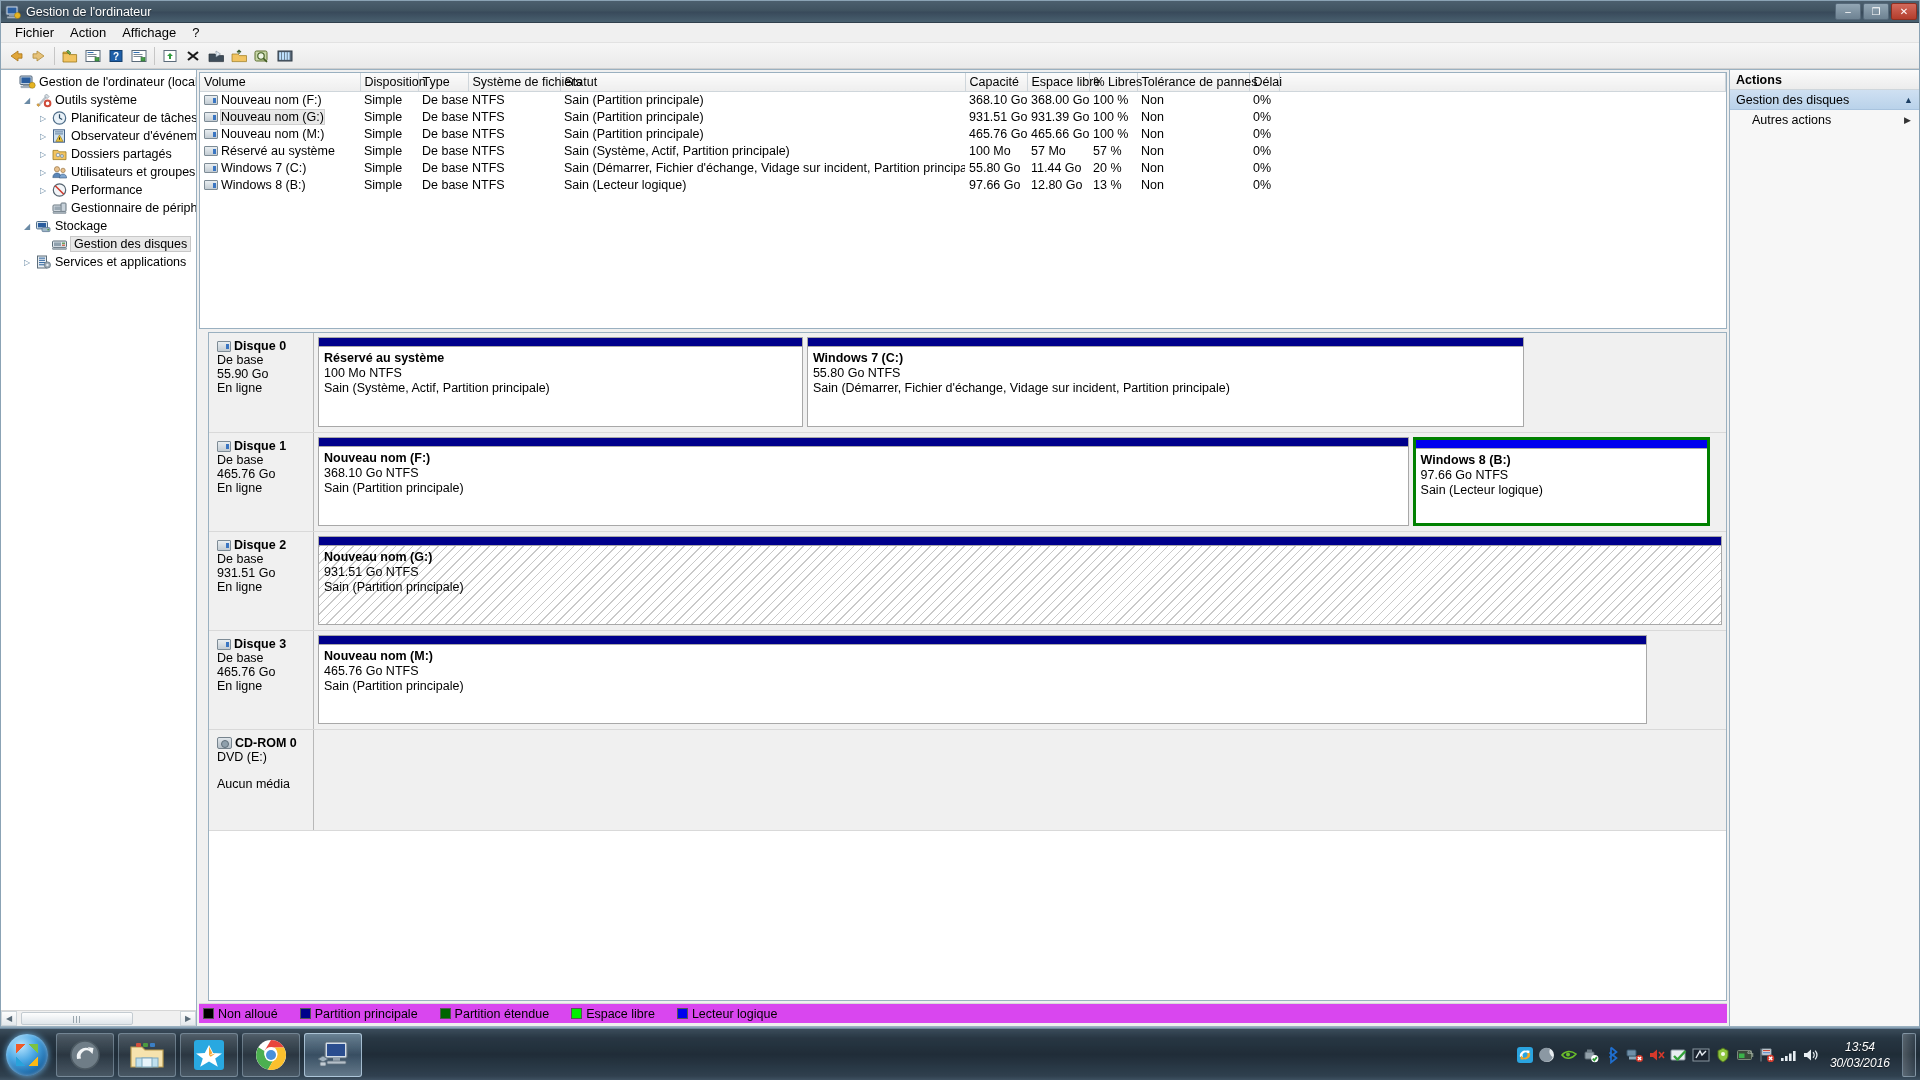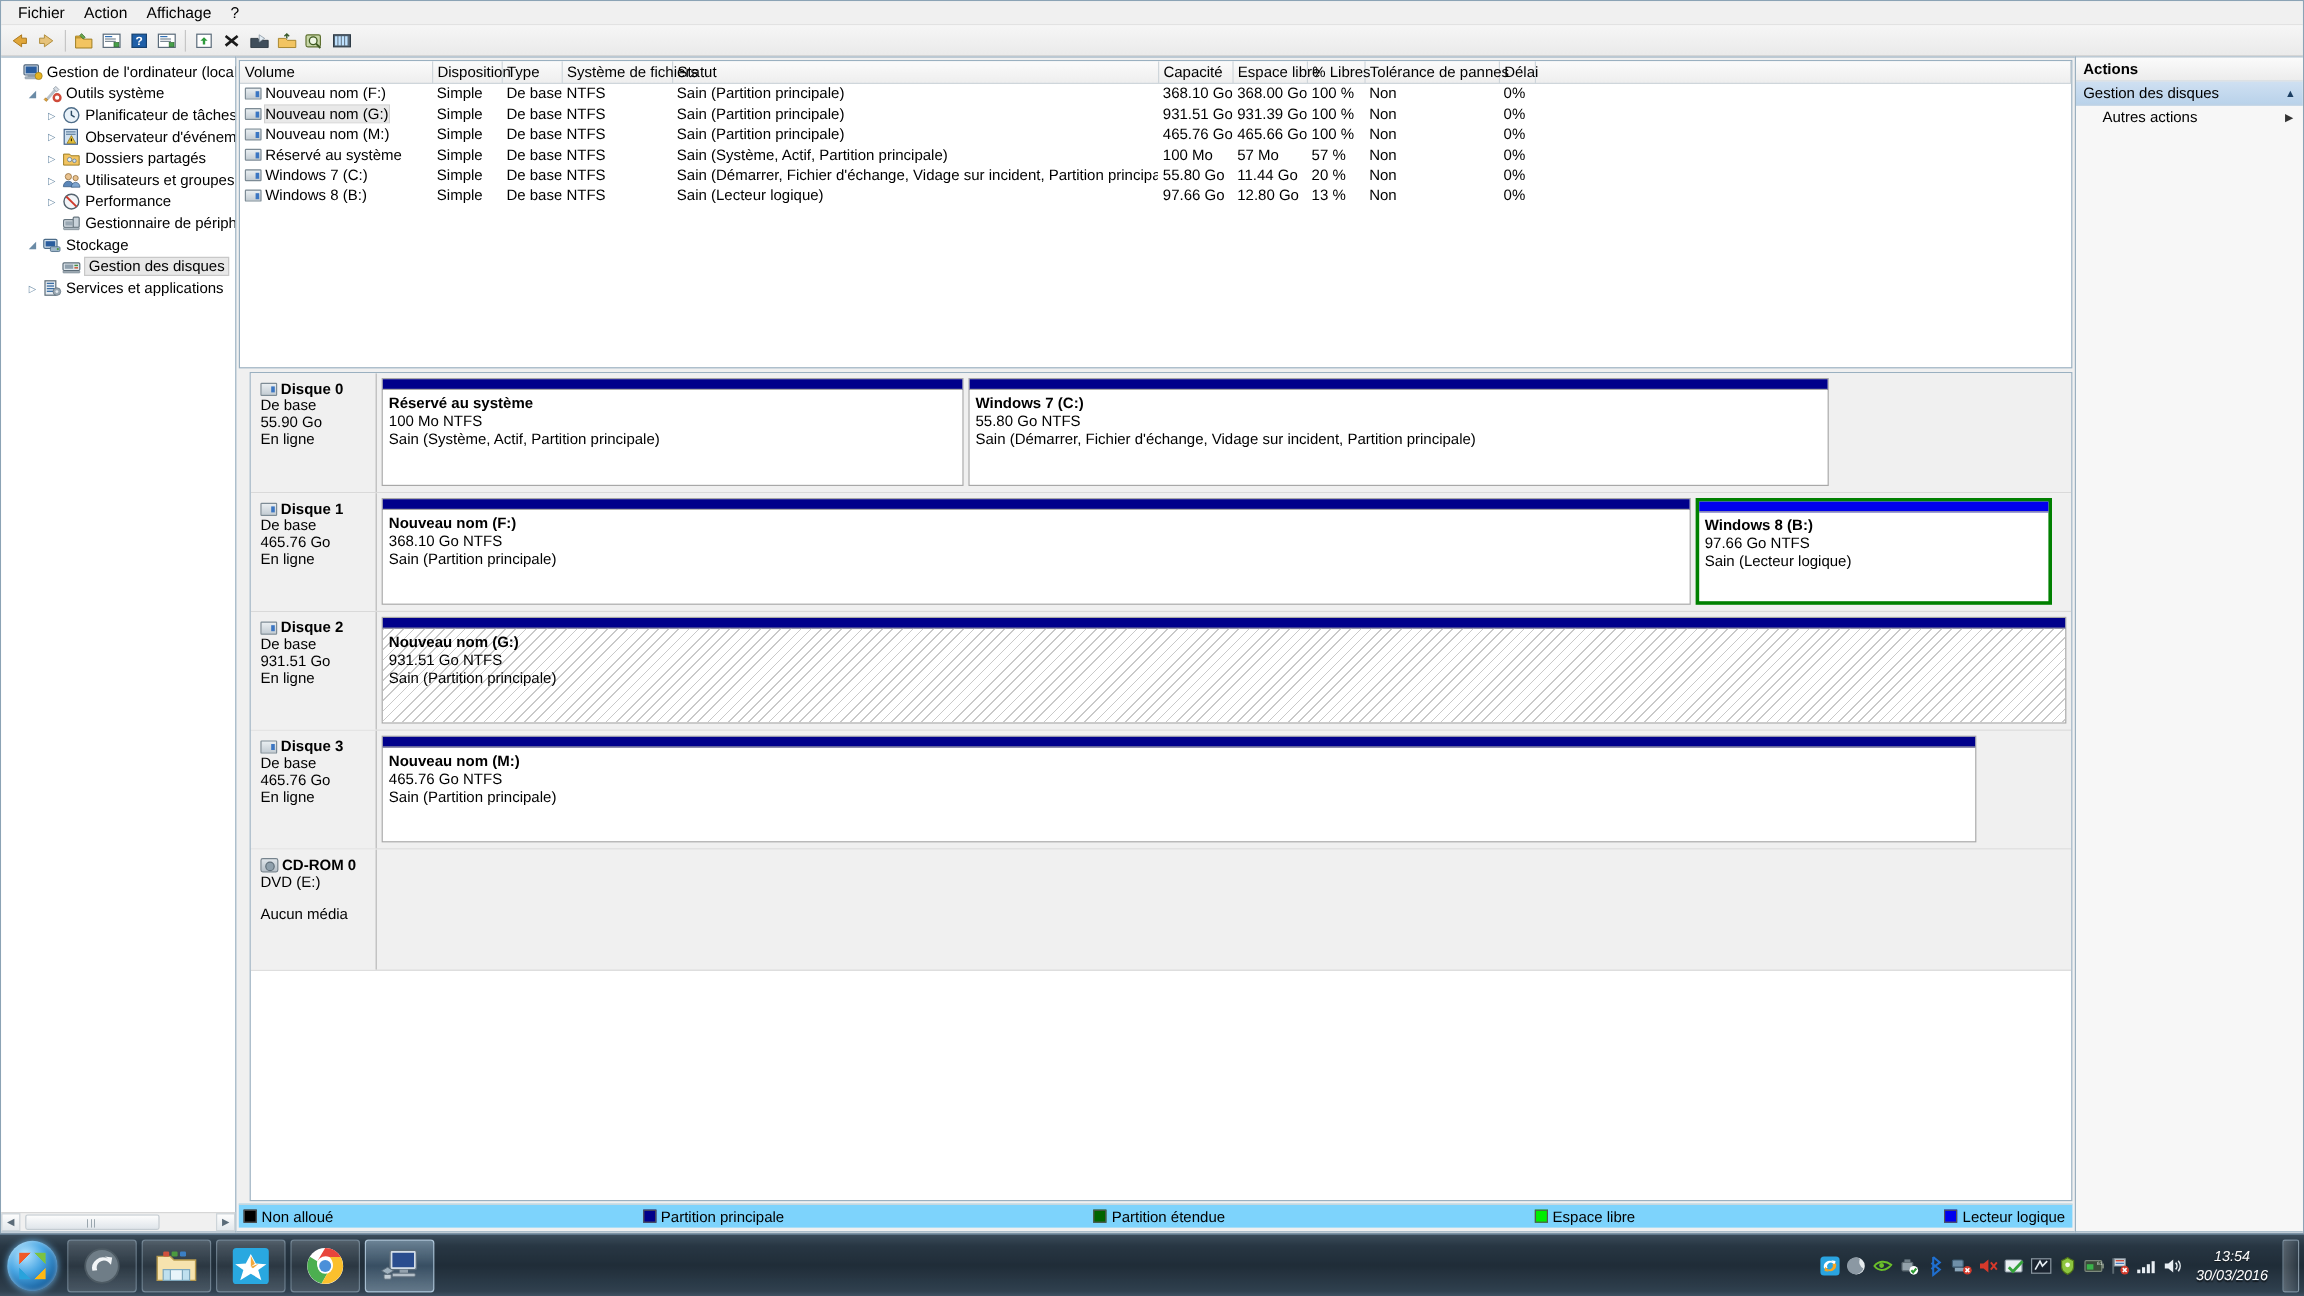--- a/index.html
+++ b/index.html
@@ -261,25 +261,24 @@
   .part.hatched .inner {
     background-image: repeating-linear-gradient(135deg, #c9c9c9 0 1px, rgba(255,255,255,0) 1px 6px);
   }
   .part.hatched .pl { background: transparent; }
   .part.empty { background: #f0f0f0; border: none; }
 
   
   #legend-bar {
     flex: 0 0 auto; height: 20px;
     margin: 2px 2px 3px 2px;
-    background: #7dd3fc;
+    background: #d946ef;
     border-top: 1px solid #d8d8d8;
-    display: flex; align-items: center; gap: 0;
+    display: flex; align-items: center; gap: 16px;
     padding-left: 4px;
-    justify-content: space-between;
   }
   .lg { display: flex; align-items: center; font-size: 12.5px; color:#000; margin-right: 6px;}
   .lg .sw { width: 11px; height: 11px; margin-right: 4px; border: 1px solid #555; }
 
   
   #actions-pane {
     width: 190px; flex: 0 0 190px;
     background: #f7f7f7;
     border: 1px solid #9ab0c0;
     border-right: none;
@@ -364,20 +363,37 @@
     background: linear-gradient(to right, rgba(255,255,255,.22), rgba(255,255,255,.06));
     border: 1px solid rgba(200,225,245,.4); border-radius: 2px;
   }
   svg { display:block; }
 </style>
 </head>
 <body>
 
 <div id="app-window">
 
+  <div id="title-bar">
+    <span class="tb-icon">
+      <svg width="16" height="16" viewBox="0 0 16 16">
+        <rect x="1" y="2" width="12" height="9" rx="1" fill="#cfdbe6" stroke="#51657a"></rect>
+        <rect x="2.5" y="3.5" width="9" height="6" fill="#2a5d9e"></rect>
+        <rect x="4" y="11" width="6" height="1.5" fill="#8d9aa6"></rect>
+        <rect x="2" y="12.5" width="10" height="1.8" rx=".6" fill="#aab6c2" stroke="#6b7b8a" stroke-width=".4"></rect>
+        <circle cx="12.5" cy="11.5" r="3" fill="#e6b422" stroke="#8a6c12" stroke-width=".5"></circle>
+      </svg>
+    </span>
+    <span class="tb-text">Gestion de l'ordinateur</span>
+    <div id="win-buttons">
+      <div class="wb">–</div>
+      <div class="wb">❐</div>
+      <div class="wb close">✕</div>
+    </div>
+  </div>
 
   <div id="menu-bar">
     <div class="mi">Fichier</div>
     <div class="mi">Action</div>
     <div class="mi">Affichage</div>
     <div class="mi">?</div>
   </div>
 
   <div id="toolbar">
     <div class="tbtn">

